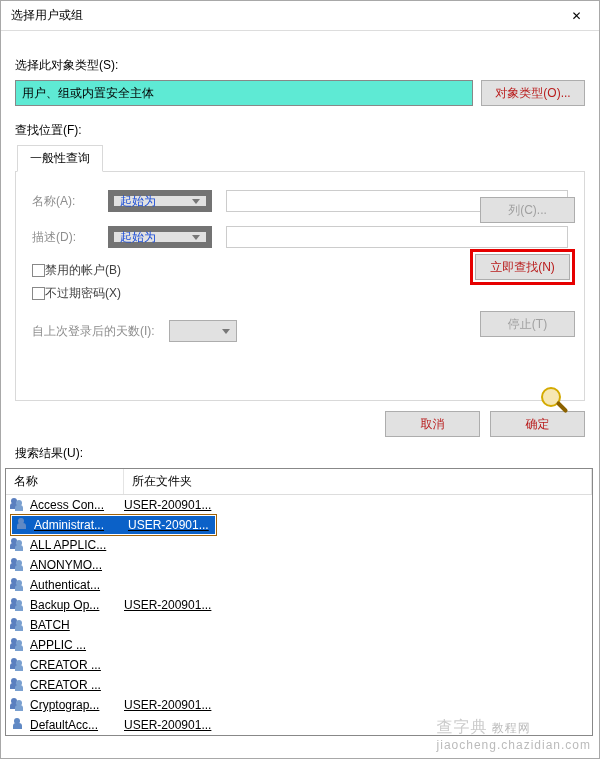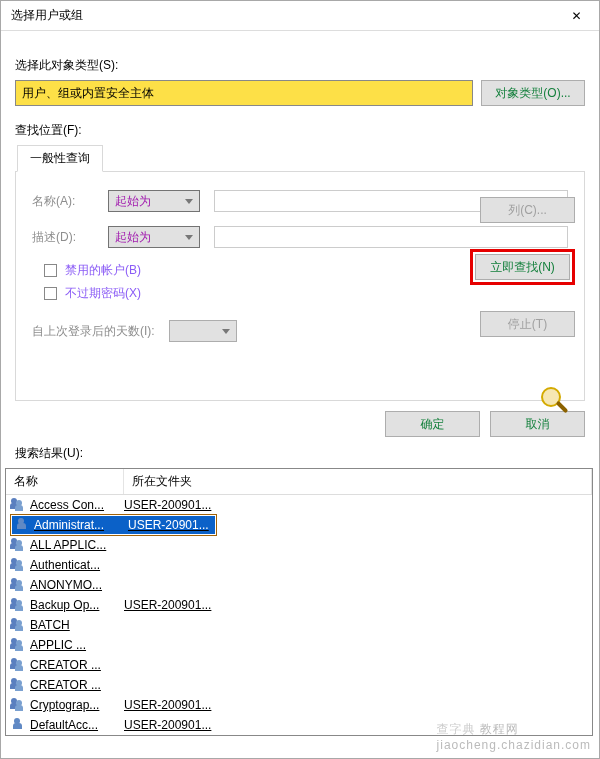--- a/index.html
+++ b/index.html
@@ -4,33 +4,33 @@
 <style>
 * { box-sizing: border-box; font-family: "Microsoft YaHei", "Segoe UI", Tahoma, sans-serif; font-size: 12px; }
 body { margin: 0; background: #fff; }
 .window { width: 600px; height: 759px; border: 1px solid #a8a8a8; display: flex; flex-direction: column; background: #fff; position: relative; }
 .titlebar { height: 30px; display: flex; align-items: center; padding: 0 0 0 10px; border-bottom: 1px solid #ddd; background: #fff; }
 .titlebar-text { flex: 1; color: #000; }
 .close-btn { width: 45px; height: 29px; display: flex; align-items: center; justify-content: center; font-size: 14px; color: #000; cursor: pointer; }
 .content { padding: 10px 14px 0 14px; flex: 0 0 auto; }
 .label-row { margin: 16px 0 6px 0; color: #000; }
 .field-row { display: flex; gap: 8px; align-items: stretch; margin-bottom: 10px; }
-.text-input { flex: 1; height: 26px; border: 1px solid #888; background: #fde047; padding: 0 6px; color: #000; }
-.btn { min-width: 95px; height: 26px; background: #e1e1e1; border: 1px solid #adadad; cursor: pointer; color: #15803d; padding: 0 10px; }
+.text-input { flex: 1; height: 26px; border: 1px solid #888; background: #5eead4; padding: 0 6px; color: #000; }
+.btn { min-width: 95px; height: 26px; background: #e1e1e1; border: 1px solid #adadad; cursor: pointer; color: #b91c1c; padding: 0 10px; }
 .btn-wide { min-width: 104px; }
 .btn-disabled { color: #a0a0a0; }
 .tab-wrap { margin-top: 4px; position: relative; }
 .tab-header { position: relative; z-index: 2; display: inline-block; background: #fff; border: 1px solid #d9d9d9; border-bottom: 1px solid #fff; padding: 4px 12px; margin-left: 2px; }
 .tab-panel { border: 1px solid #d9d9d9; margin-top: -1px; padding: 18px 16px 24px 16px; position: relative; min-height: 230px; }
 .filter-row { display: flex; align-items: center; gap: 14px; margin-bottom: 14px; }
 .filter-row .flabel { width: 62px; color: #8e8e8e; }
-.selectish { width: 92px; height: 22px; background: #e1e1e1; border: 1px solid #737373; display: flex; align-items: center; justify-content: space-between; padding: 0 6px; color: #a21caf; }
+.selectish { width: 104px; height: 22px; background: #e1e1e1; border: 6px solid #737373; display: flex; align-items: center; justify-content: space-between; padding: 0 6px; color: #1d4ed8; }
 .caret { width: 0; height: 0; border-left: 4px solid transparent; border-right: 4px solid transparent; border-top: 5px solid #777; }
 .filter-input { flex: 1; height: 22px; border: 1px solid #ccc; background: #fff; }
-.chk-row { display: flex; align-items: center; gap: 8px; margin: 6px 12px; color: #8b5cf6; }
+.chk-row { display: flex; align-items: center; margin: 6px 0; color: #404040; }
 .chk { width: 13px; height: 13px; border: 1px solid #888; background: #fff; }
 .days-row { display: flex; align-items: center; gap: 14px; margin-top: 18px; color: #8e8e8e; }
 .days-select { width: 68px; height: 22px; background: #e1e1e1; border: 1px solid #adadad; display: flex; align-items: center; justify-content: flex-end; padding-right: 6px; }
 .side-buttons { position: absolute; right: 24px; top: 196px; display: flex; flex-direction: column; gap: 26px; align-items: flex-end; }
 .highlight-box { border: 3px solid #e60000; padding: 2px; }
 .search-icon { width: 38px; height: 28px; margin-top: 24px; position: relative; }
 .mag { width: 20px; height: 20px; border: 2px solid #d4aa00; border-radius: 50%; background: #f6e7b3; position: absolute; left: 4px; top: 0; }
 .handle { width: 14px; height: 4px; background: #8c6200; position: absolute; left: 18px; top: 18px; transform: rotate(45deg); border-radius: 2px; }
 .btn-row-bottom { display: flex; justify-content: flex-end; gap: 10px; padding: 10px 14px 6px 14px; }
 .results-label { padding: 2px 14px 6px 14px; color: #000; }
@@ -48,21 +48,21 @@
 .body2 { width: 8px; height: 6px; background: #7aa0d0; border-radius: 3px 3px 0 0; position: absolute; left: 5px; top: 7px; }
 .single .head1 { background: #6089c4; left: 4px; }
 .single .body1 { background: #6089c4; left: 3px; width: 9px; }
 .rname { width: 94px; white-space: nowrap; overflow: hidden; text-overflow: ellipsis; }
 .rfolder { flex: 1; white-space: nowrap; overflow: hidden; text-overflow: ellipsis; }
 .selected-wrap { display: inline-flex; border: 1px solid #a16207; padding: 1px; }
 .selected-inner { display: flex; align-items: center; background: #0b61c8; color: #fff; height: 18px; padding-left: 2px; }
 .selected-inner .rname { color: #fff; }
 .selected-inner .rfolder { color: #fff; padding-right: 6px; }
 .watermark { position: absolute; right: 8px; bottom: 6px; color: #bbb; font-size: 11px; letter-spacing: 1px; pointer-events: none; }
-.watermark .cn { font-size: 12px; color: #ccc; }
+.watermark .cn { font-size: 16px; color: #ccc; }
 </style>
 </head>
 <body>
 
 <div class="window">
 
   <div class="titlebar">
     <span class="titlebar-text">选择用户或组</span>
     <div class="close-btn">
       <span>✕</span>
@@ -125,22 +125,22 @@
       <button class="btn">立即查找(N)</button>
     </div>
     <button class="btn btn-disabled">停止(T)</button>
     <div class="search-icon">
       <div class="mag"></div>
         <div class="handle"></div>
     </div>
   </div>
 
   <div class="btn-row-bottom">
+    <button class="btn">取消</button>
     <button class="btn">确定</button>
-    <button class="btn">取消</button>
   </div>
 
   <div class="results-label">搜索结果(U):</div>
 
   <div class="results">
     <div class="rhead">
       <div class="rhead-col col1">名称</div>
       <div class="rhead-col col2">所在文件夹</div>
     </div>
     <div class="rbody" id="rbody">
@@ -176,31 +176,31 @@
           <span class="rname">ALL APPLIC...</span>
           <span class="rfolder"></span>
         </div>
         <div class="rrow">
           <span class="icon ">
             <span class="head1"></span>
             <span class="body1"></span>
             <span class="head2"></span>
             <span class="body2"></span>
           </span>
+          <span class="rname">ANONYMO...</span>
+          <span class="rfolder"></span>
+        </div>
+        <div class="rrow">
+          <span class="icon ">
+            <span class="head1"></span>
+            <span class="body1"></span>
+            <span class="head2"></span>
+            <span class="body2"></span>
+          </span>
           <span class="rname">Authenticat...</span>
-          <span class="rfolder"></span>
-        </div>
-        <div class="rrow">
-          <span class="icon ">
-            <span class="head1"></span>
-            <span class="body1"></span>
-            <span class="head2"></span>
-            <span class="body2"></span>
-          </span>
-          <span class="rname">ANONYMO...</span>
           <span class="rfolder"></span>
         </div>
         <div class="rrow">
           <span class="icon ">
             <span class="head1"></span>
             <span class="body1"></span>
             <span class="head2"></span>
             <span class="body2"></span>
           </span>
           <span class="rname">Backup Op...</span>

